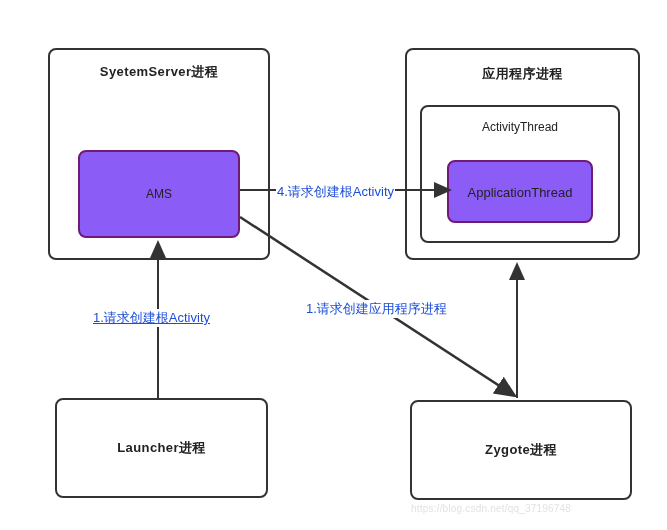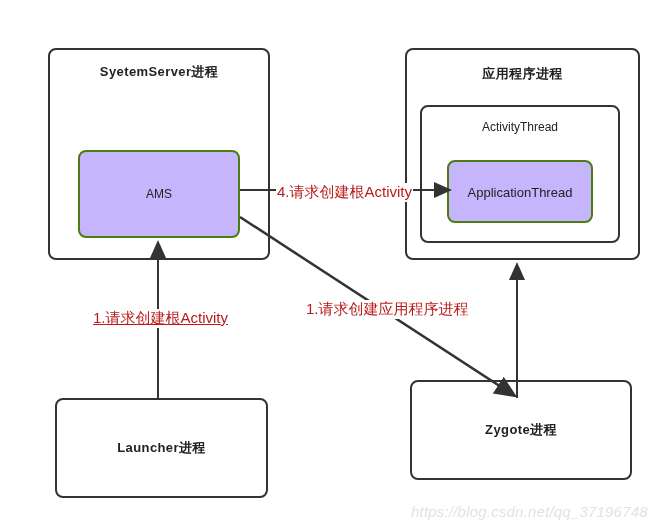--- a/index.html
+++ b/index.html
@@ -18,22 +18,22 @@
     overflow: hidden;
   }
   .box {
     position: absolute;
     box-sizing: border-box;
     border: 2px solid #333333;
     border-radius: 8px;
     background: transparent;
   }
   .box-blue {
-    background: #c4b5fd;
-    border: 2px solid #4d7c0f;
+    background: #8b5cf6;
+    border: 2px solid #701a75;
   }
   .box-label {
     position: absolute;
     left: 0;
     right: 0;
     text-align: center;
     color: #222222;
     white-space: nowrap;
   }
   .label-bold {
@@ -58,33 +58,32 @@
   svg.arrows {
     position: absolute;
     left: 0;
     top: 0;
     width: 667px;
     height: 530px;
     pointer-events: none;
   }
   .edge-label {
     position: absolute;
-    color: #b91c1c;
-    font-size: 15px;
+    color: #1d4ed8;
+    font-size: 13px;
     white-space: nowrap;
     background: #ffffff;
     padding: 0 1px;
   }
   .watermark {
     position: absolute;
     color: #e2e2e2;
-    font-size: 15px;
+    font-size: 10px;
     white-space: nowrap;
     letter-spacing: 0.2px;
-    font-style: italic;
   }
 </style>
 </head>
 <body>
 
 <div id="canvas">
 
   <div class="box" style="left:48px; top:48px; width:222px; height:212px;">
     <div class="box-label label-bold" style="top:13px;">SyetemServer进程</div>
   </div>
@@ -102,21 +101,21 @@
   </div>
 
   <div class="box" style="left:55px; top:398px; width:213px; height:100px;">
     <div class="center-label label-bold">Launcher进程</div>
   </div>
 
   <div class="box box-blue" style="left:447px; top:160px; width:146px; height:63px;">
     <div class="center-label label-plain" style="font-size:13px;">ApplicationThread</div>
   </div>
 
-  <div class="box" style="left:410px; top:380px; width:222px; height:100px;">
+  <div class="box" style="left:410px; top:400px; width:222px; height:100px;">
     <div class="center-label label-bold">Zygote进程</div>
   </div>
 
   <svg class="arrows" viewBox="0 0 667 530">
     <defs>
       <marker id="ah" markerWidth="10" markerHeight="10" refX="8" refY="4" orient="auto" markerUnits="strokeWidth">
         <path d="M0,0 L9,4 L0,8 z" fill="#333333"></path>
       </marker>
     </defs>
 

